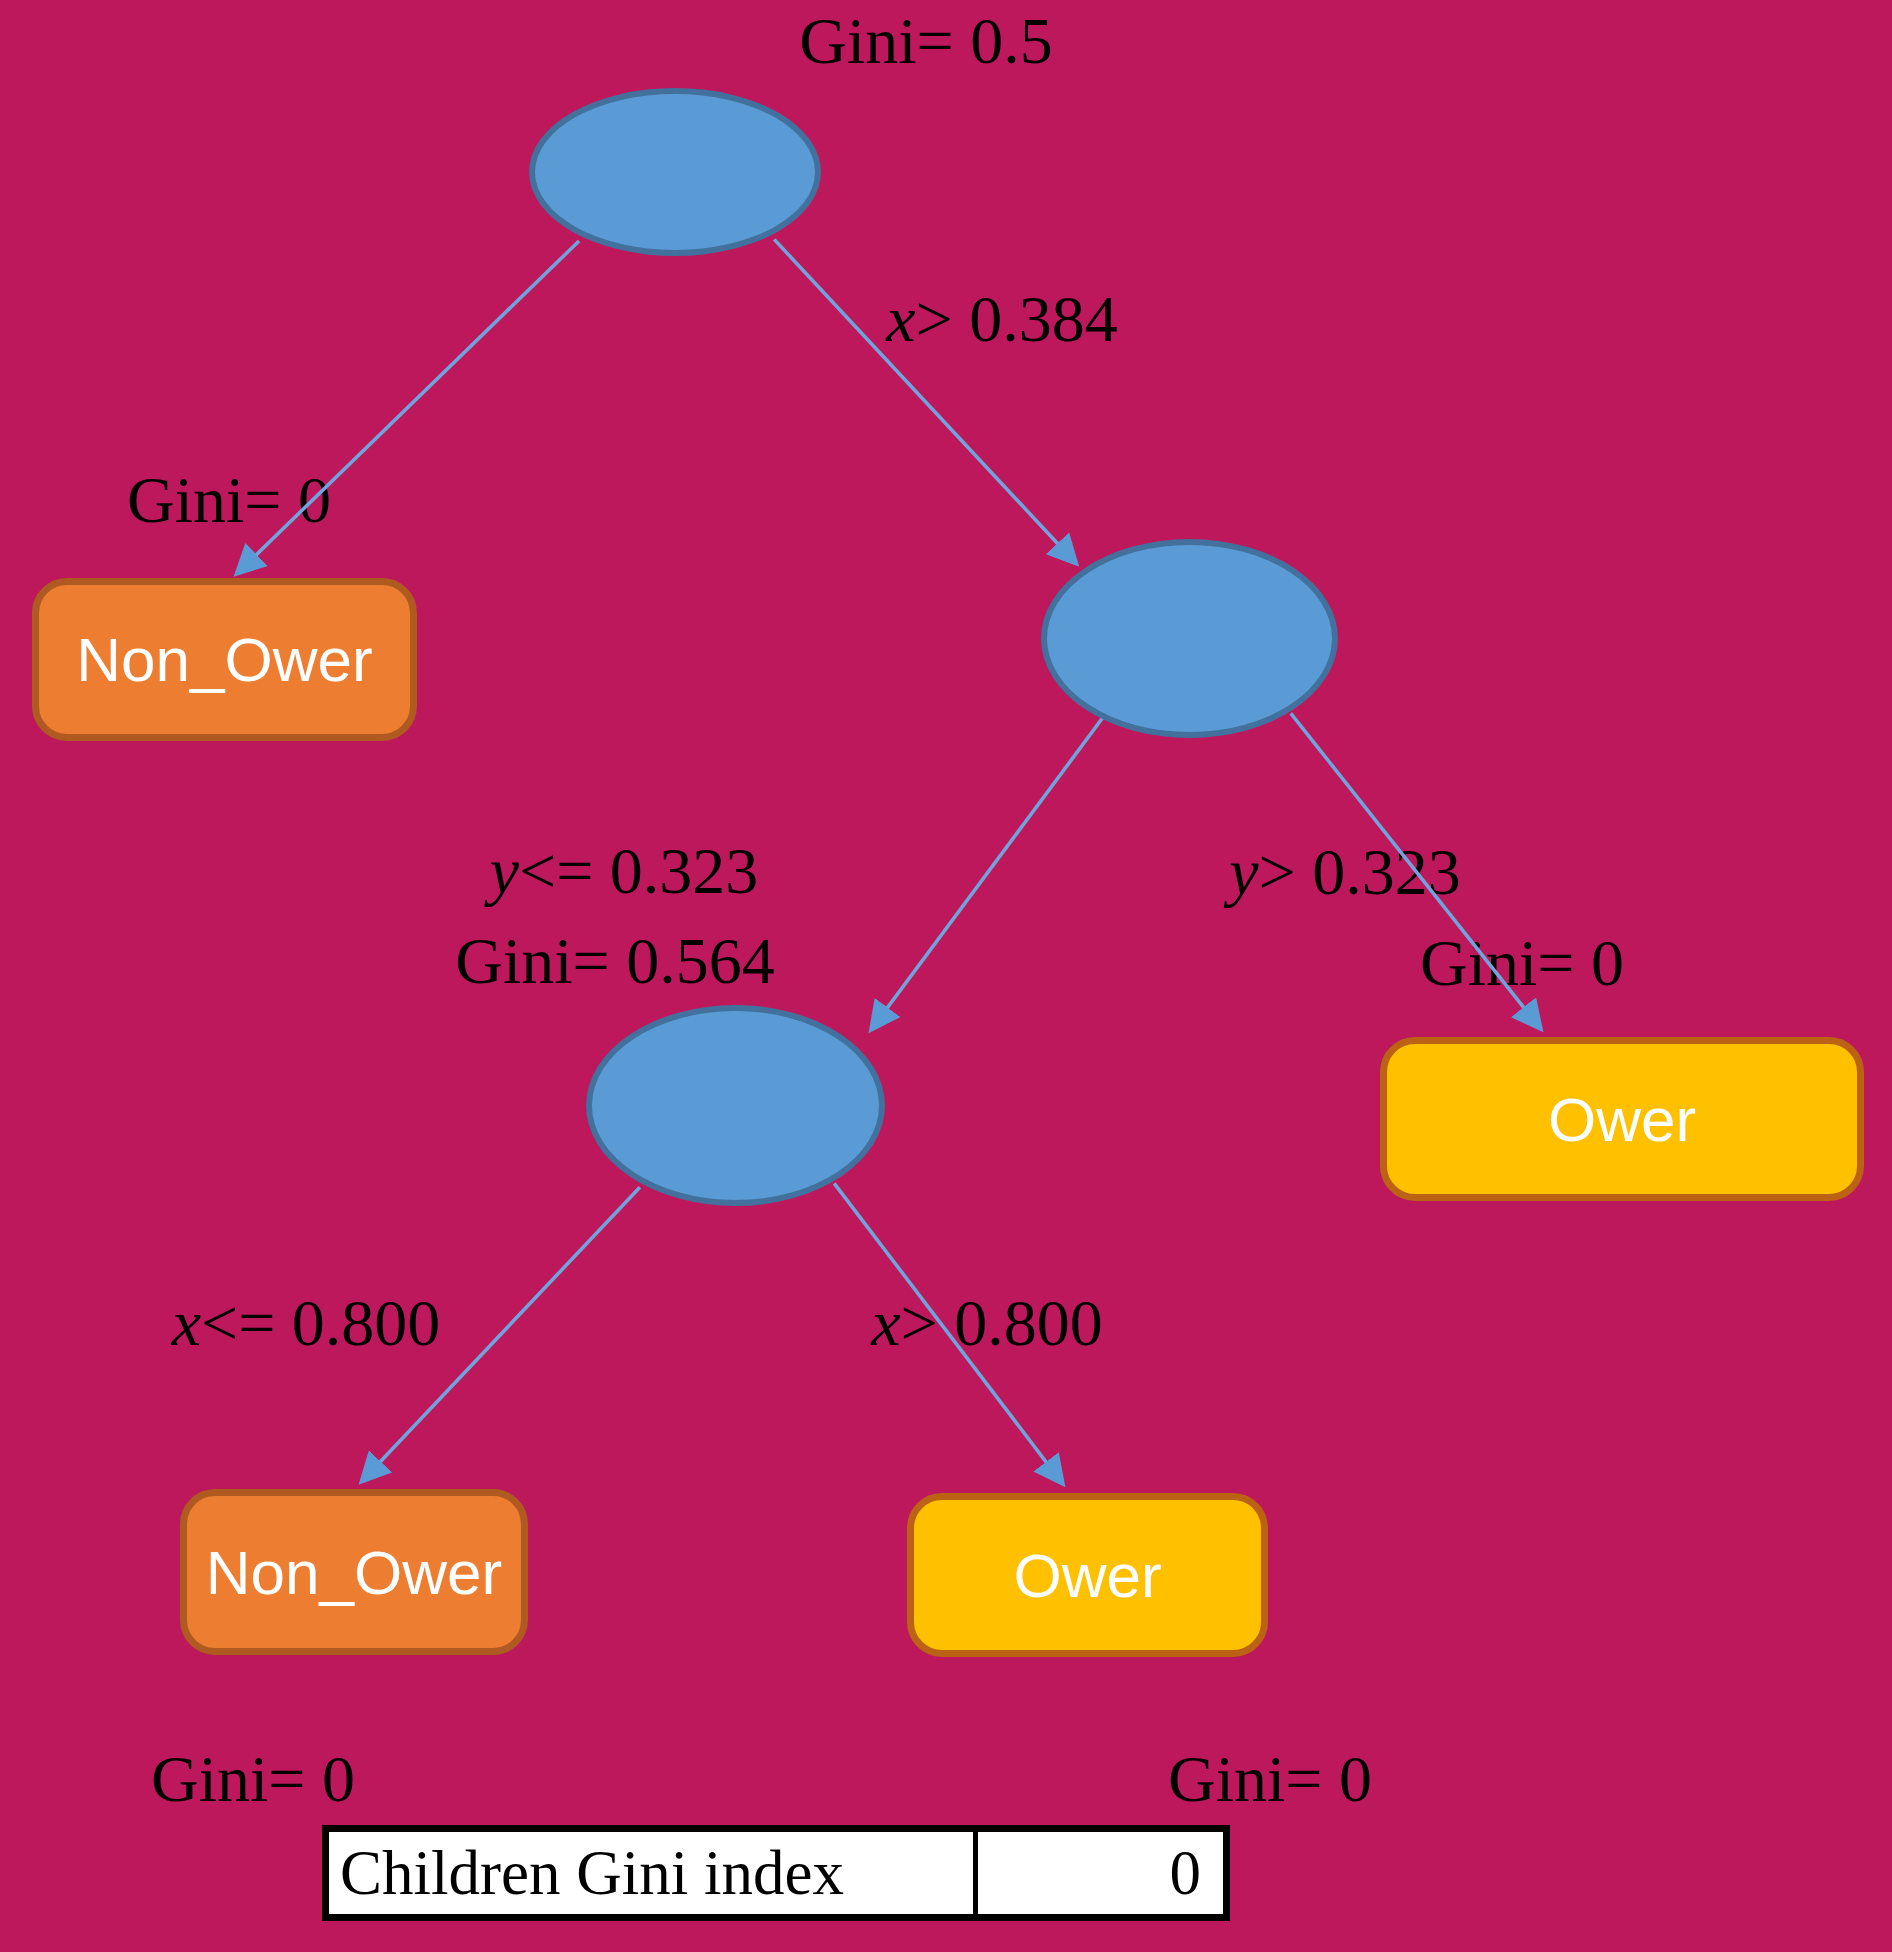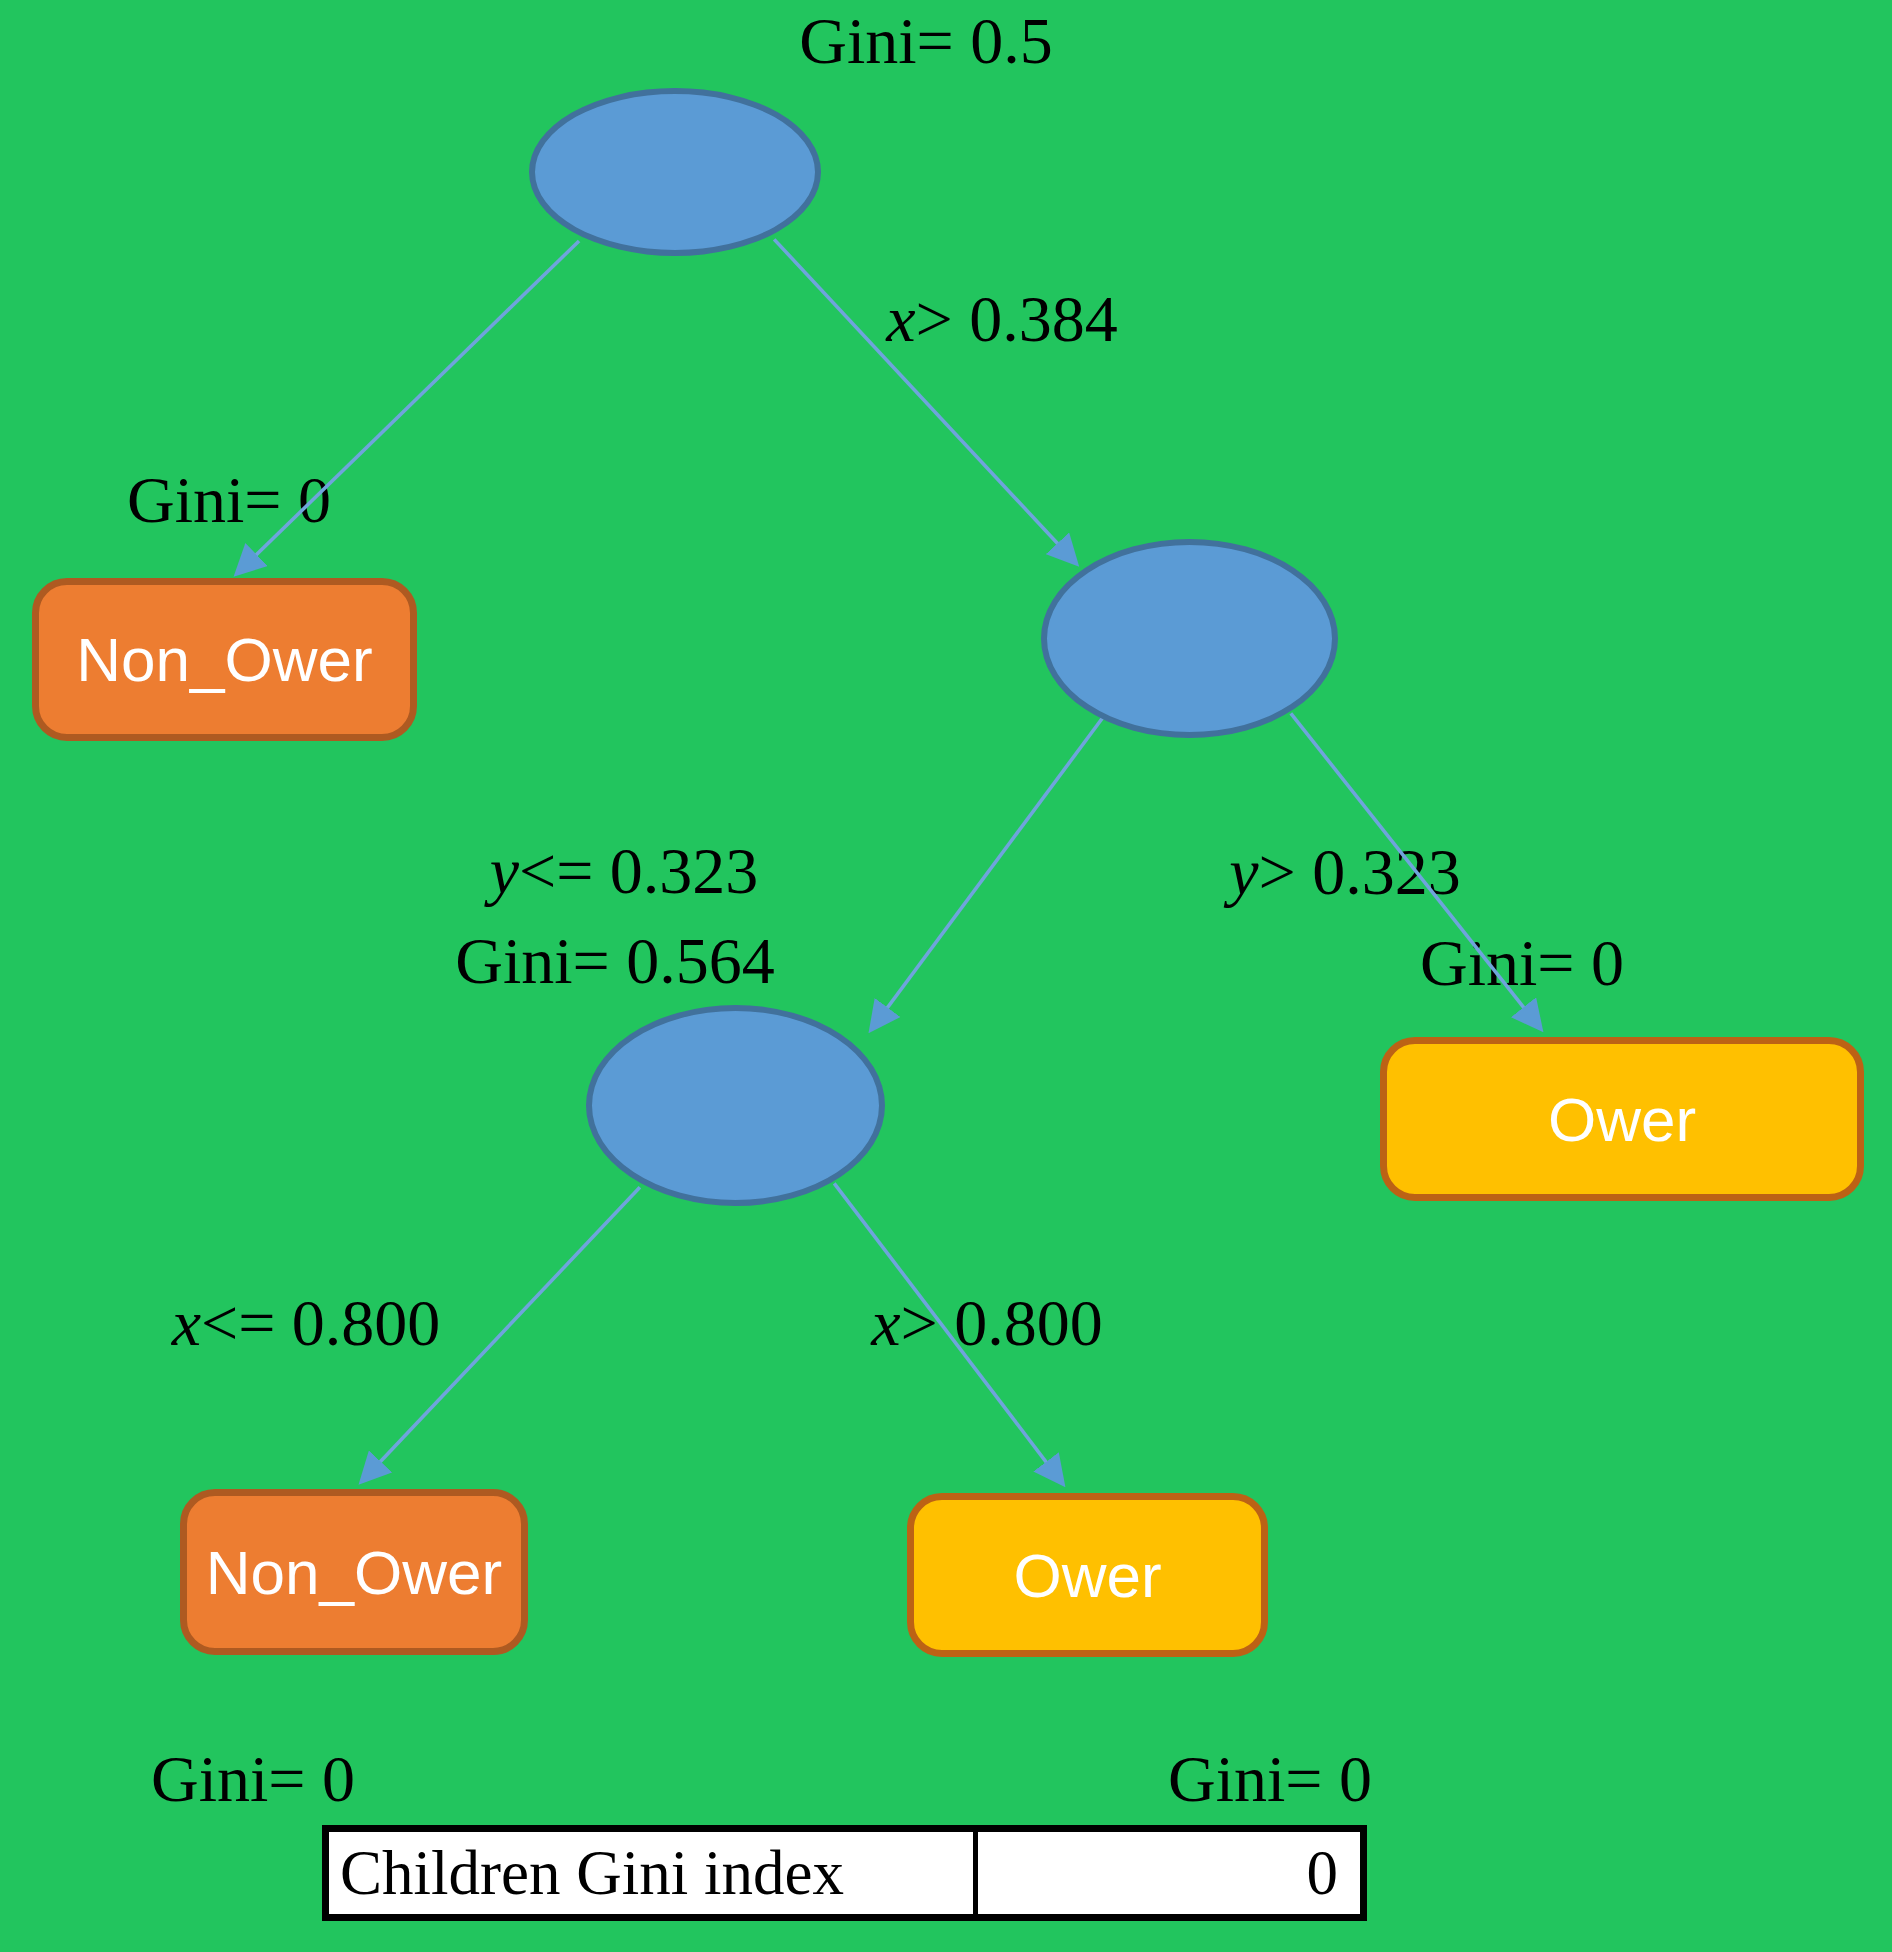--- a/index.html
+++ b/index.html
@@ -1,20 +1,20 @@
 <!DOCTYPE html>
 <html style="font-size:12.6px"><head>
 <meta charset="utf-8">
 <style>
   html, body { margin: 0; padding: 0; background: #ffffff; }
   #canvas {
     position: relative;
     width: 1892px;
     height: 1952px;
-    background: #22c55e;
+    background: #be185d;
     overflow: hidden;
     font-family: "Liberation Serif", serif;
   }
   .lbl {
     position: absolute;
     transform: translate(-50%, -50%);
     font: 66px/1.05 "Liberation Serif", serif;
     color: #000000;
     white-space: nowrap;
     z-index: 1;
@@ -44,21 +44,21 @@
     border-radius: 35px;
     box-sizing: border-box;
     z-index: 3;
     margin-left: 8px;
   }
   .leaf.orange { background: #ED7D31; border: 7.1px solid #AE5A21; }
   .leaf.yellow { background: #FFC000; border: 7.1px solid #BC6215; text-align: right; }
   .gtable {
     position: absolute;
     left: 322px; top: 1825px;
-    width: 1045px; height: 96px;
+    width: 908px; height: 96px;
     border: 7.1px solid #000000;
     box-sizing: border-box;
     display: flex;
     background: #ffffff;
     font: 63px "Liberation Serif", serif;
     color: #000000;
     z-index: 3;
   }
   .gtable .cell-label {
     width: 649px;

